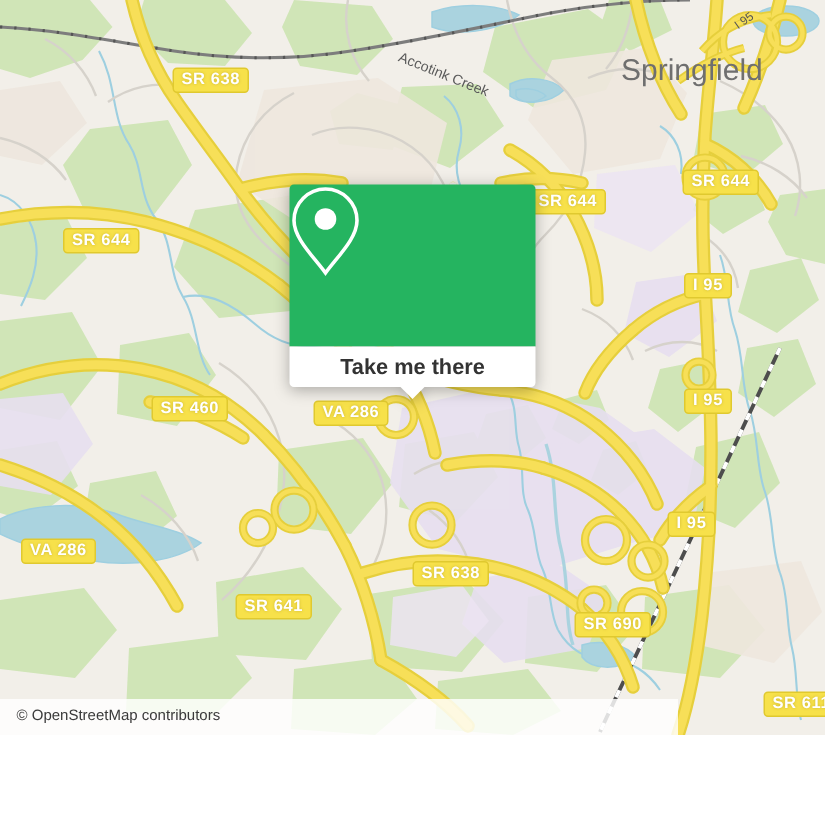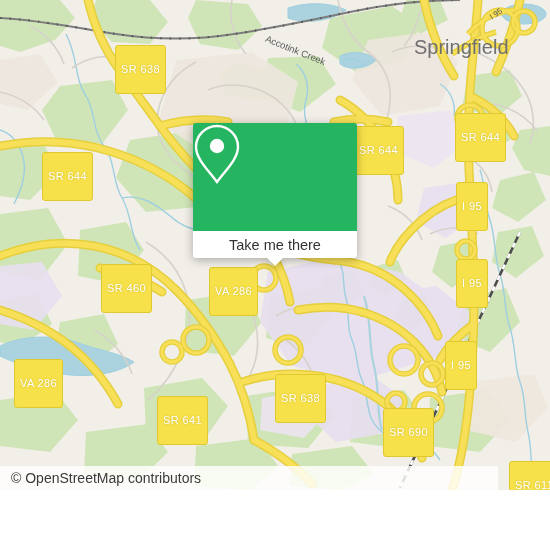--- a/index.html
+++ b/index.html
@@ -16,25 +16,25 @@
   .map svg{position:absolute;left:0;top:0;}
 
   
   .shield{
     position:absolute;
     background:#f7e14a;
     border:1.5px solid #e0c92f;
     border-radius:3px;
     color:#ffffff;
     font-size:11px;
-    font-weight:normal;
+    font-weight:bold;
     letter-spacing:.4px;
     line-height:15px;
     height:15px;
-    padding:16px 5px;
+    padding:0 5px;
     white-space:nowrap;
     text-shadow:0 0 2px rgba(120,100,0,.35);
     box-sizing:content-box;
   }
 
   
   .place{
     position:absolute;
     color:#6f6f6f;
     font-size:20px;
@@ -52,31 +52,32 @@
     position:absolute;
     color:#555;
     font-size:8px;
     white-space:nowrap;
     transform:rotate(-35deg);
     transform-origin:0 0;
   }
 
   
   .attrib{
-    position:absolute;left:0;top:466px;width:498px;height:24px;
+    position:absolute;left:0;top:466px;width:452px;height:24px;
     background:rgba(255,255,255,.82);
-    color:#3a3a3a;font-size:14px;line-height:24px;padding-left:11px;
+    color:#3a3a3a;font-size:10px;line-height:24px;padding-left:11px;
     box-sizing:border-box;white-space:nowrap;
   }
 
   
   .card{
     position:absolute;left:193px;top:123px;width:164px;
     border-radius:3px;overflow:visible;
     filter:drop-shadow(0 2px 5px rgba(0,0,0,.30));
+    font-weight:bold;
   }
   .card-head{
     height:108px;background:#25b460;border-radius:3px 3px 0 0;
     display:flex;align-items:center;justify-content:center;
   }
   .card-foot{
     height:27px;background:#ffffff;border-radius:0 0 3px 3px;
     display:flex;align-items:center;justify-content:center;
     color:#333333;font-size:14.5px;
   }

